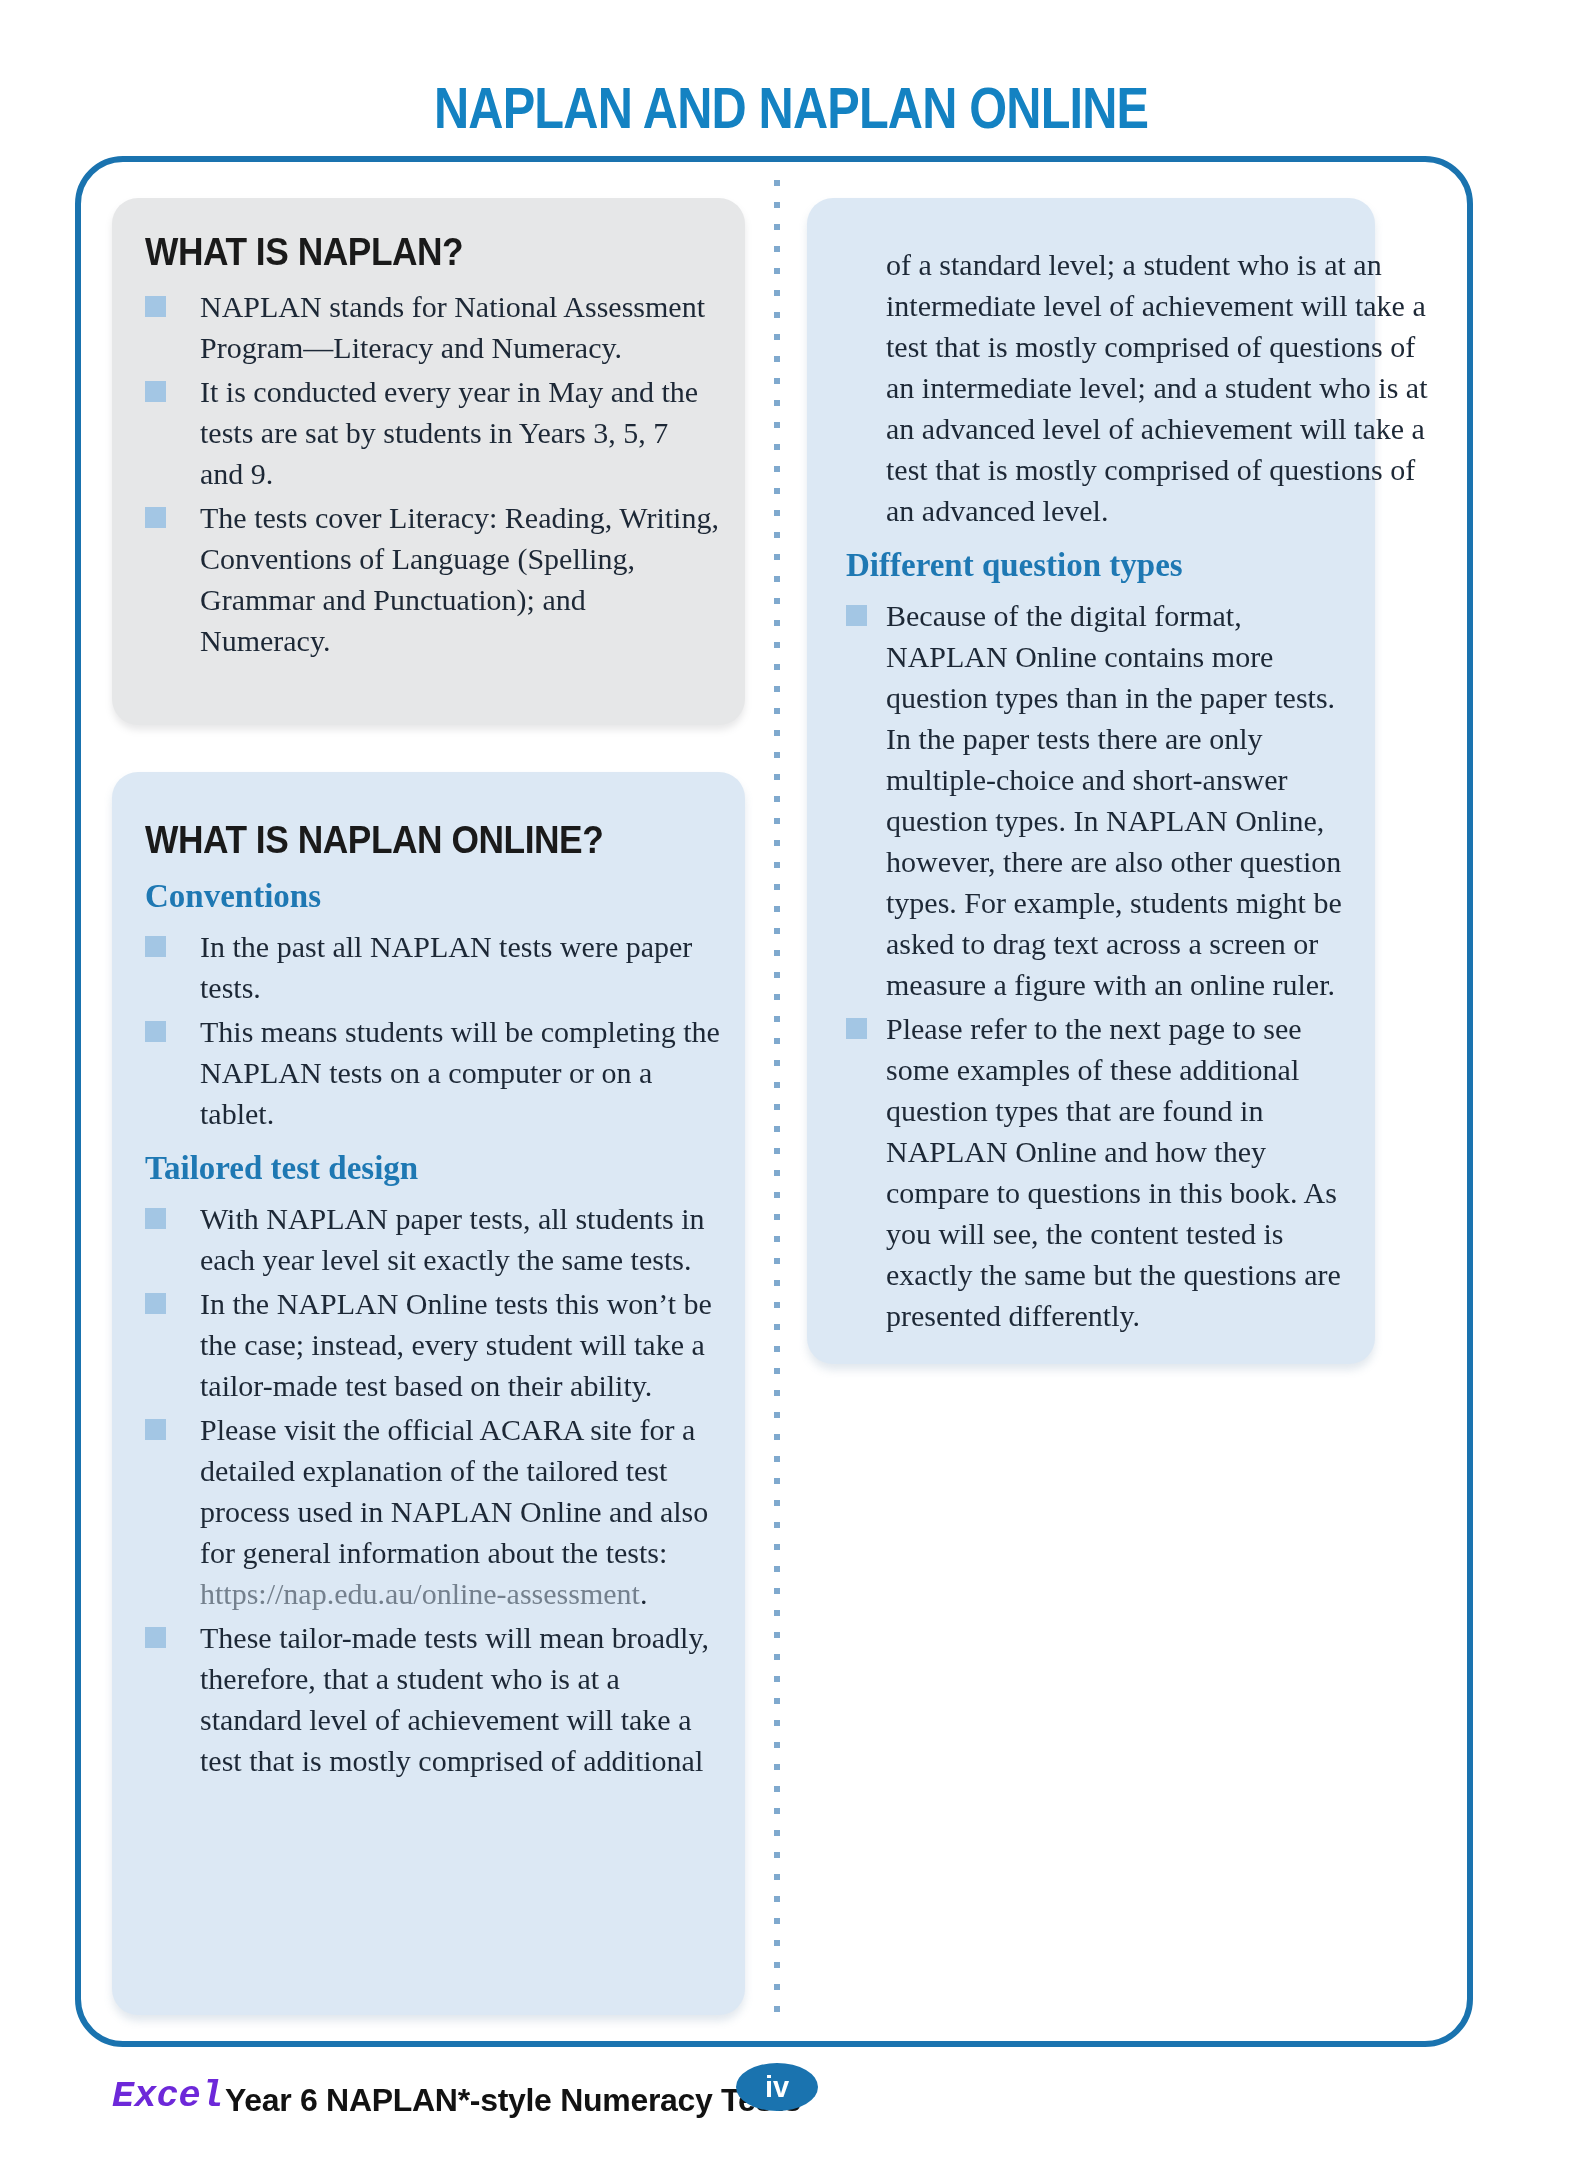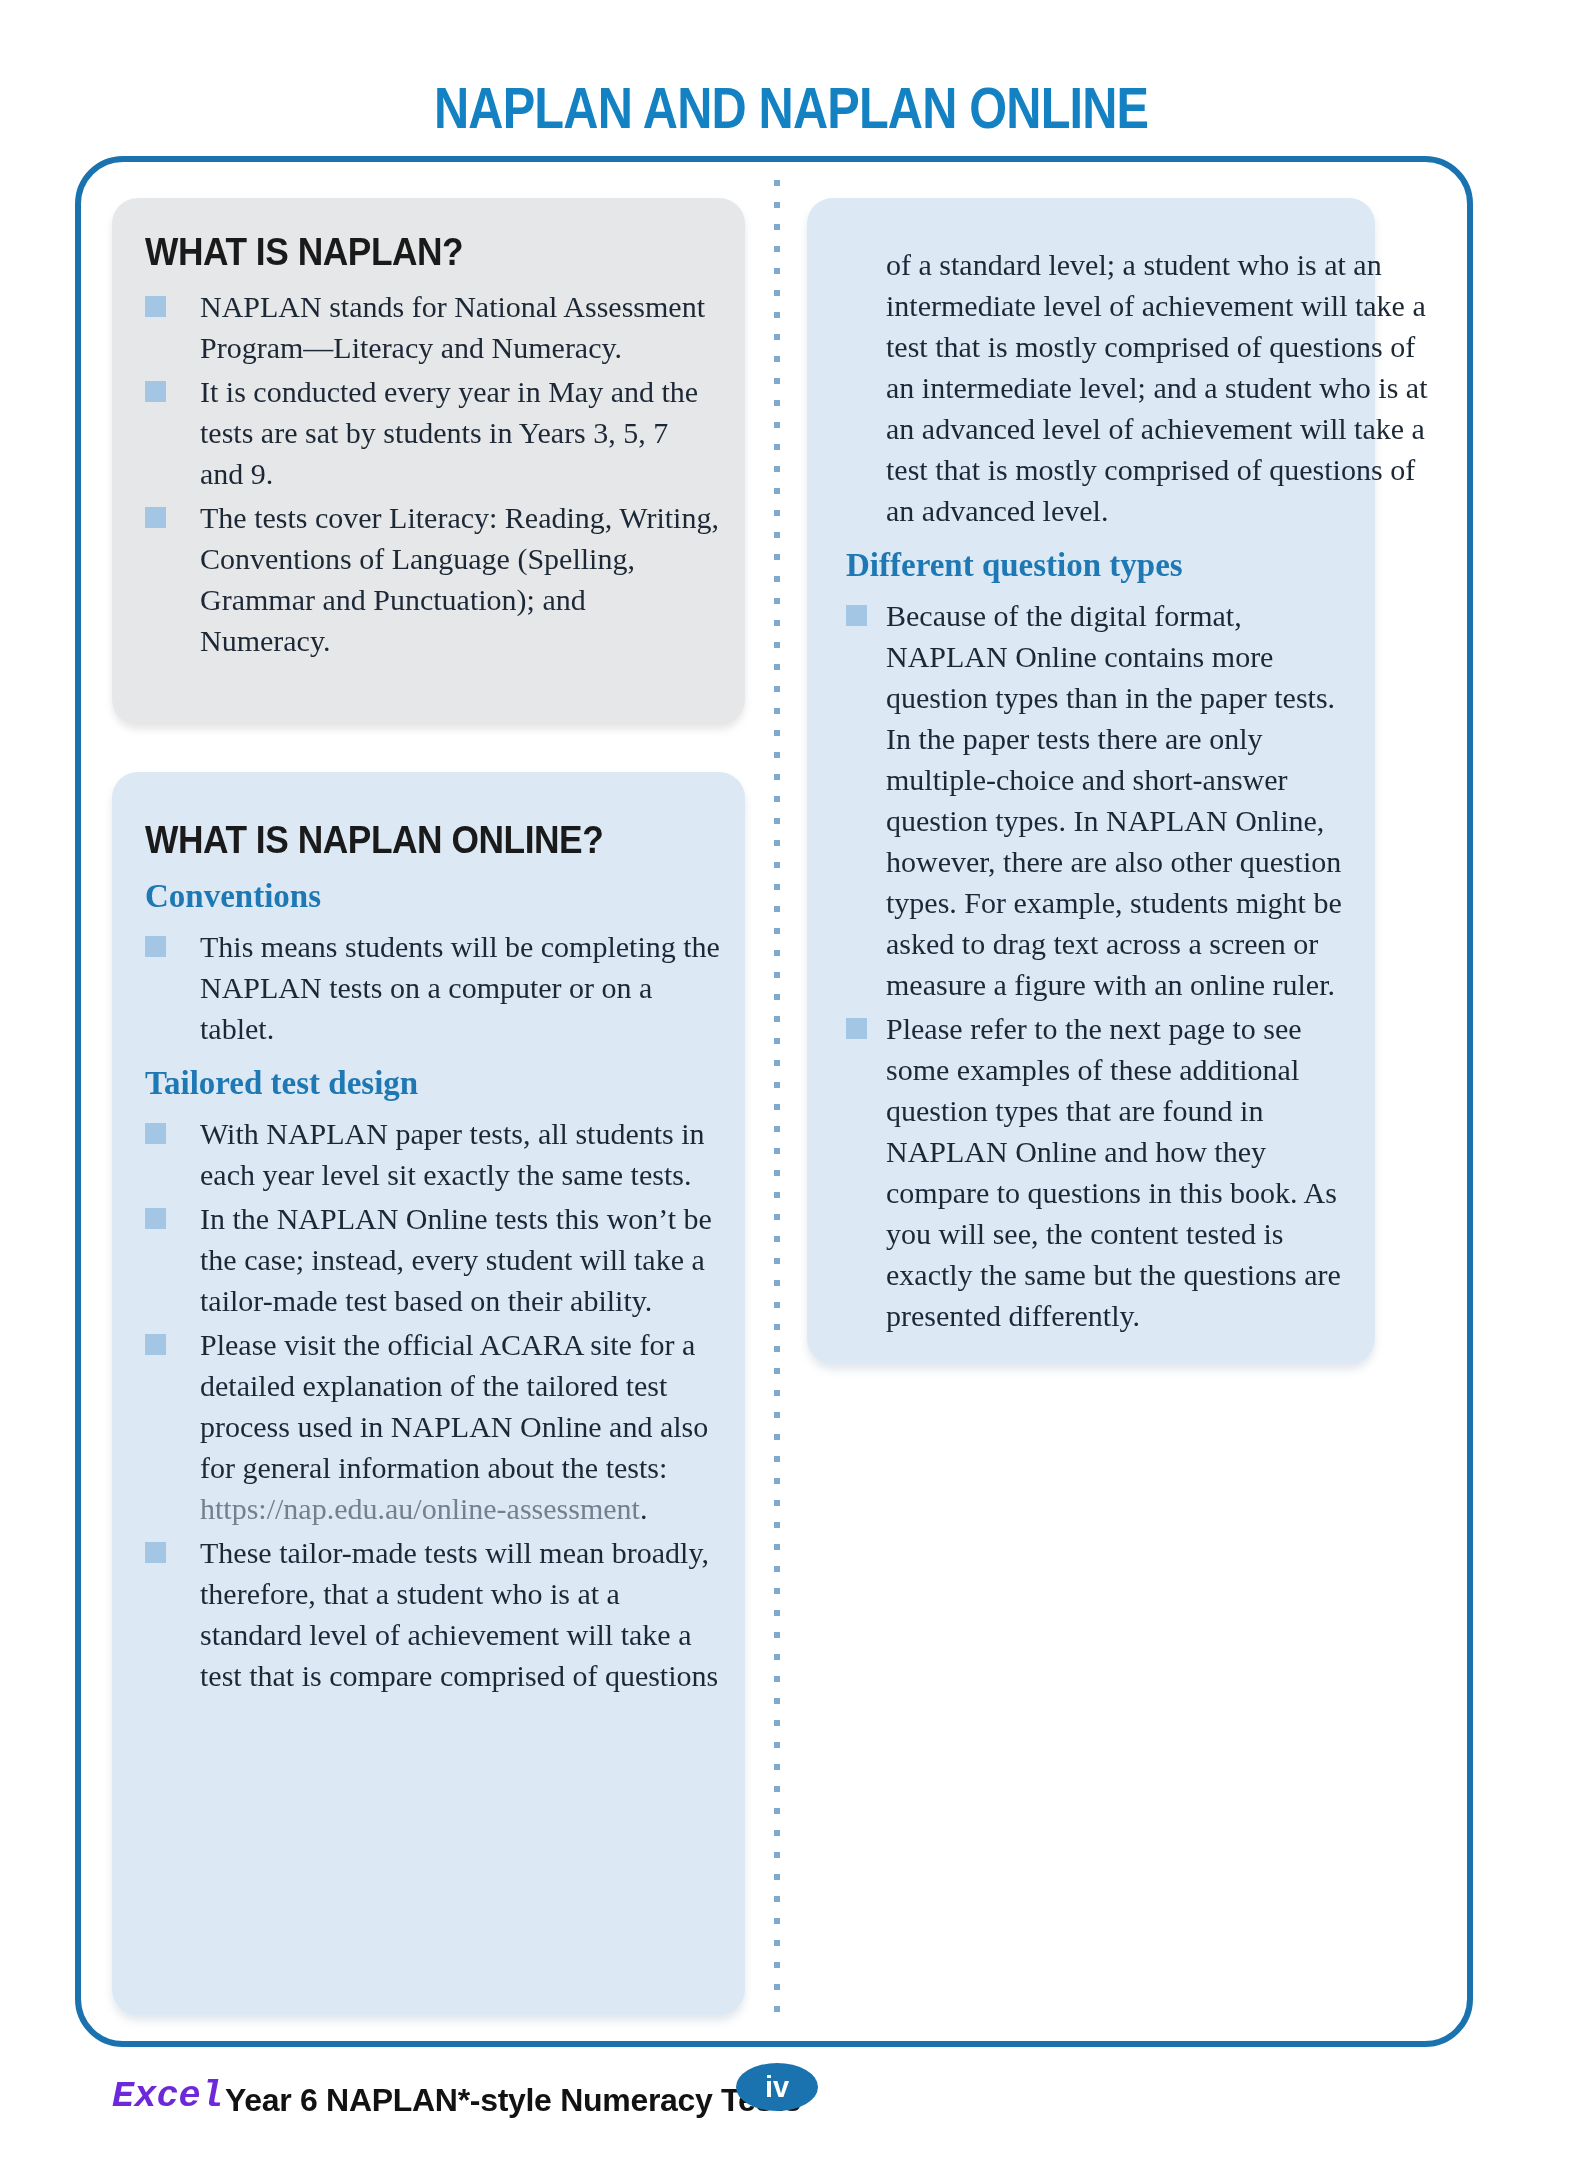--- a/index.html
+++ b/index.html
@@ -202,40 +202,44 @@
     </div>
   </div>
 
   <div class="box box-blue box-naplan-online">
     <div class="box-heading">WHAT IS NAPLAN ONLINE?</div>
 
     <div class="sub-heading">Conventions</div>
 
     <div class="bullet-row">
       <span class="bullet-square"></span>
+      <span class="bullet-text">In the past all NAPLAN tests were paper tests.</span>
+    </div>
+    <div class="bullet-row">
+      <span class="bullet-square"></span>
       <span class="bullet-text">This means students will be completing the NAPLAN tests on a computer or on a tablet.</span>
     </div>
 
     <div class="sub-heading">Tailored test design</div>
 
     <div class="bullet-row">
       <span class="bullet-square"></span>
       <span class="bullet-text">With NAPLAN paper tests, all students in each year level sit exactly the same tests.</span>
     </div>
     <div class="bullet-row">
       <span class="bullet-square"></span>
       <span class="bullet-text">In the NAPLAN Online tests this won’t be the case; instead, every student will take a tailor-made test based on their ability.</span>
     </div>
     <div class="bullet-row">
       <span class="bullet-square"></span>
       <span class="bullet-text"><span>Please visit the official ACARA site for a detailed explanation of the tailored test process used in NAPLAN Online and also for general information about the tests: </span><span class="url-text">https://nap.edu.au/online-assessment</span><span>.</span></span>
     </div>
     <div class="bullet-row">
       <span class="bullet-square"></span>
-      <span class="bullet-text">These tailor-made tests will mean broadly, therefore, that a student who is at a standard level of achievement will take a test that is compare comprised of questions</span>
+      <span class="bullet-text">These tailor-made tests will mean broadly, therefore, that a student who is at a standard level of achievement will take a test that is mostly comprised of additional</span>
     </div>
   </div>
 
   <div class="box box-blue box-right">
     <div class="continuation">of a standard level; a student who is at an intermediate level of achievement will take a test that is mostly comprised of questions of an intermediate level; and a student who is at an advanced level of achievement will take a test that is mostly comprised of questions of an advanced level.</div>
 
     <div class="sub-heading">Different question types</div>
 
     <div class="bullet-row">
       <span class="bullet-square"></span>

